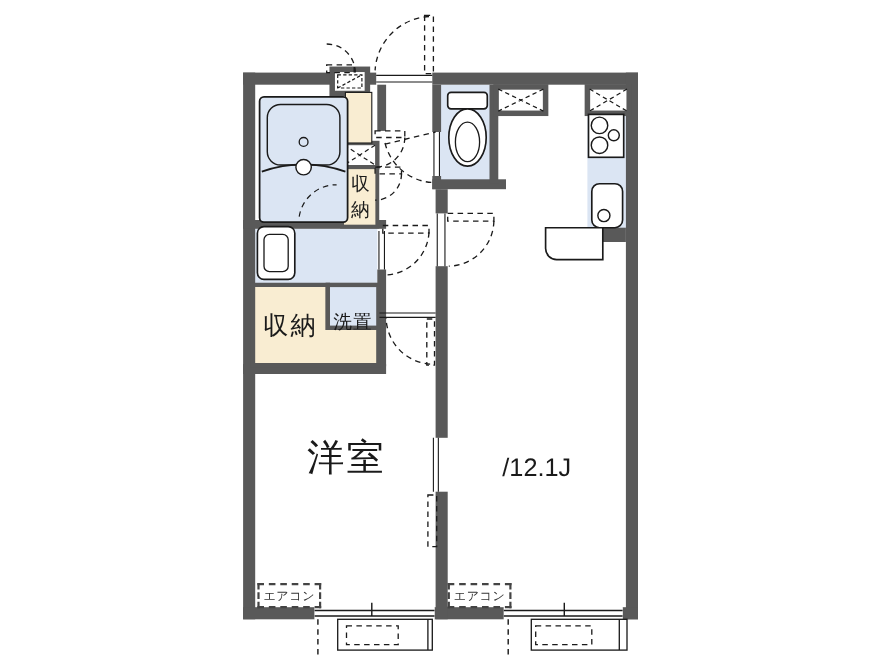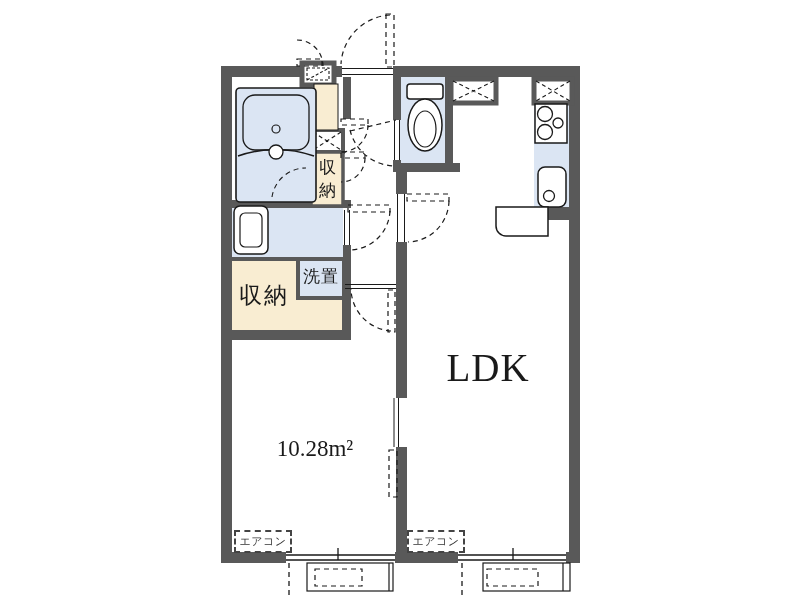--- a/index.html
+++ b/index.html
@@ -1,25 +1,25 @@
 <!DOCTYPE html>
 <html><head>
 <meta charset="utf-8">
 <style>
   html,body{margin:0;padding:0;background:#ffffff;}
   #canvas{
     position:relative;width:800px;height:608px;background:#ffffff;overflow:hidden;
     font-family:"Liberation Sans","DejaVu Sans",sans-serif;color:#1a1a1a;
   }
   #plan-svg{position:absolute;left:0;top:0;}
-  .lbl{position:absolute;text-align:center;line-height:1.05;color:#1a1a1a;white-space:nowrap;font-family:Liberation Serif, serif;}
+  .lbl{position:absolute;text-align:center;line-height:1.05;color:#1a1a1a;white-space:nowrap;}
   .room-title{font-size:34px;letter-spacing:2px;}
   .ldk-title{font-size:39px;letter-spacing:1px;}
   .area{font-size:23px;letter-spacing:0px;}
-  .small-jp{font-size:17px;letter-spacing:1px;}
+  .small-jp{font-size:17px;letter-spacing:1px;margin-top:16px;}
   .storage-big{font-size:23px;letter-spacing:2px;}
   .vertical{width:19px;word-break:break-all;white-space:normal;line-height:1.35;font-size:17px;}
   .aircon{
     position:absolute;border:2px dashed #444;font-size:11px;letter-spacing:0.5px;
     display:flex;align-items:center;justify-content:center;color:#333;background:transparent;
   }
 </style>
 </head>
 <body>
 
@@ -144,23 +144,23 @@
     <path d="M389,563 V591" stroke-width="1.2"></path>
     <rect x="315" y="569" width="47" height="17" stroke-width="1.2" stroke-dasharray="5,4"></rect>
     <path d="M289,563 V597" stroke-width="1.3" stroke-dasharray="5,4"></path>
     <rect x="483" y="563" width="87" height="28" stroke-width="1.2"></rect>
     <path d="M563,563 V591" stroke-width="1.2"></path>
     <rect x="487" y="569" width="51" height="17" stroke-width="1.2" stroke-dasharray="5,4"></rect>
     <path d="M462,563 V597" stroke-width="1.3" stroke-dasharray="5,4"></path>
   </g>
 </svg>
 
-<div class="lbl area" style="left:260px;top:437px;width:110px;">10.28m²</div>
+<div class="lbl room-title" style="left:265px;top:399px;width:100px;">洋室</div>
 
-<div class="lbl ldk-title" style="left:438px;top:348px;width:100px;">LDK</div>
+<div class="lbl area" style="left:438px;top:413px;width:100px;">/12.1J</div>
 
 <div class="lbl vertical" style="left:318px;top:157px;">収納</div>
 <div class="lbl storage-big" style="left:230px;top:284px;width:68px;">収納</div>
 <div class="lbl small-jp" style="left:298px;top:268px;width:46px;">洗置</div>
 
 <div class="aircon" style="left:234px;top:530px;width:54px;height:19px;">エアコン</div>
 <div class="aircon" style="left:407px;top:530px;width:54px;height:19px;">エアコン</div>
 
 </div>
 

